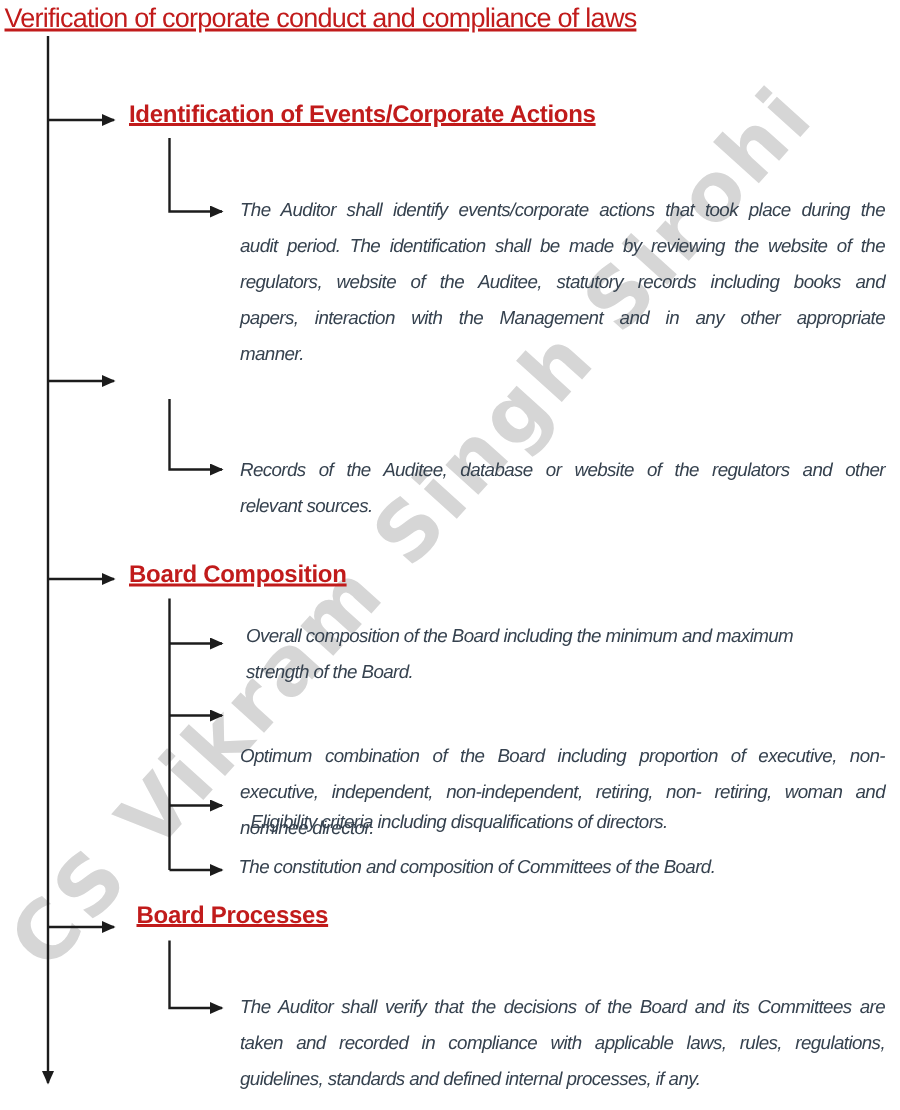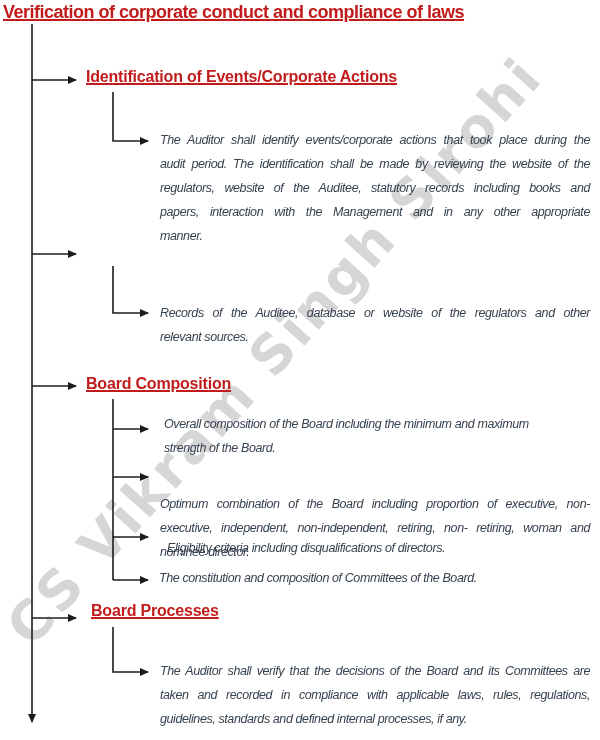--- a/index.html
+++ b/index.html
@@ -41,21 +41,21 @@
   }
   #connectors .arrowhead { fill: #1c1c1c; stroke: none; }
   .layer { position: absolute; left: 0; top: 0; z-index: 2; width: 600px; height: 740px; pointer-events: none; }
 
   #title {
     position: absolute;
     left: 3px;
     top: 2px;
     color: #c11b1b;
     font-size: 18px;
-    font-weight: bold;
+    font-weight: normal;
     letter-spacing: -0.5px;
     text-decoration: underline;
     text-decoration-thickness: 2px;
     white-space: nowrap;
   }
   .heading {
     position: absolute;
     color: #c11b1b;
     font-size: 16px;
     font-weight: bold;

